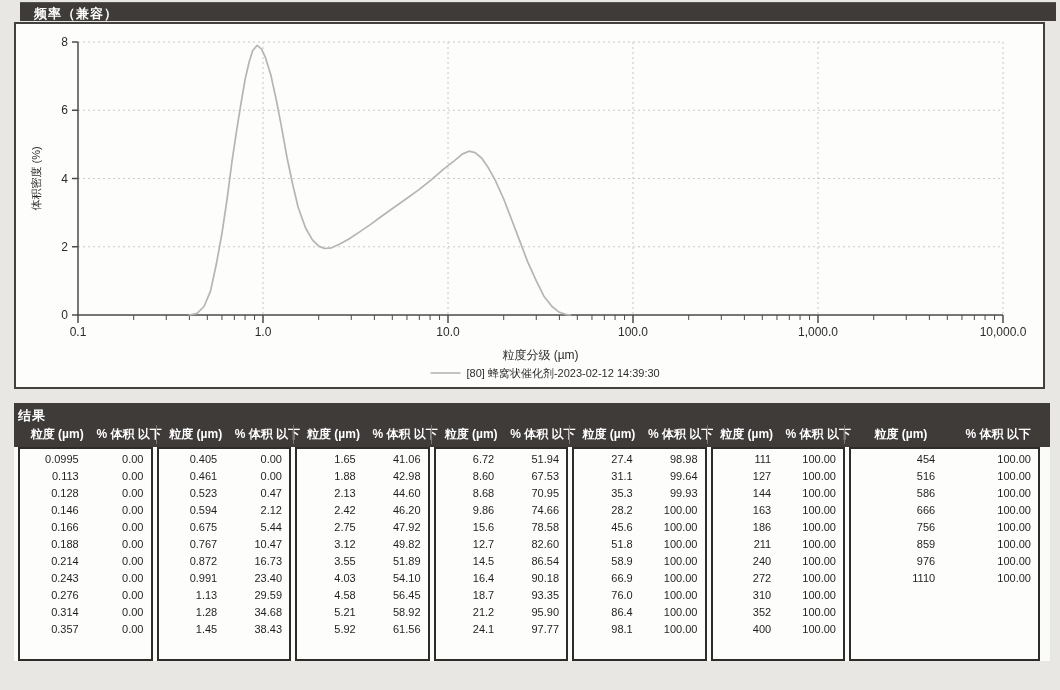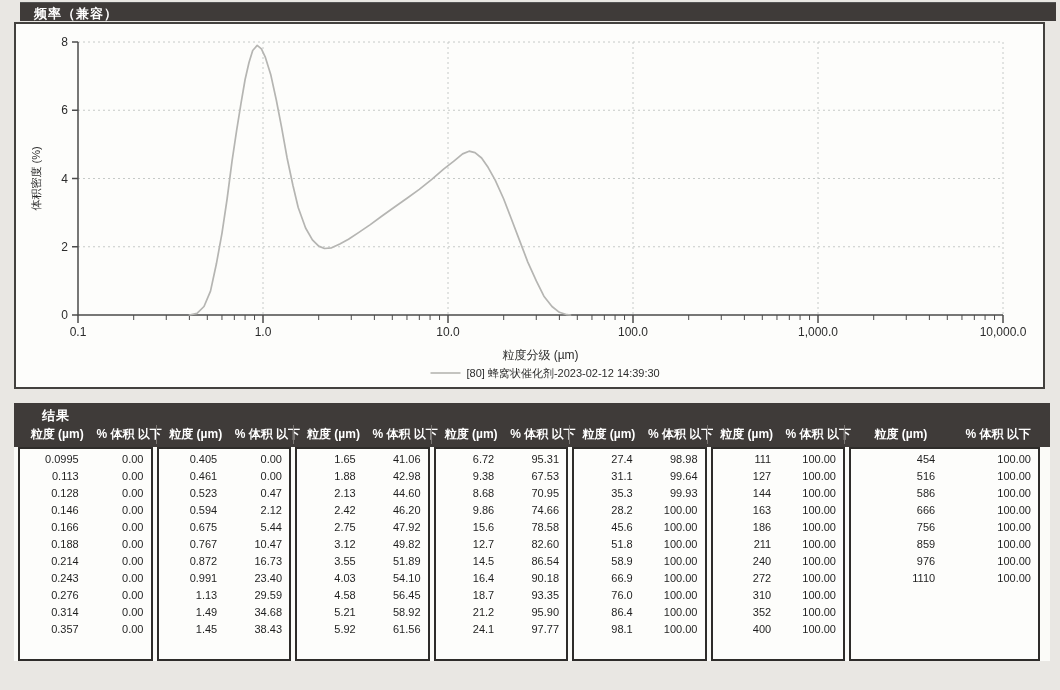--- a/index.html
+++ b/index.html
@@ -17,21 +17,21 @@
     position:absolute;left:20px;top:2px;width:1036px;height:19px;
     padding:2px 0 0 14px;border-top:1px solid #555;
   }
   .chart-box{
     position:absolute;left:14px;top:22px;width:1027px;height:363px;
     background:#fdfdfb;border:2px solid #43413e;
   }
   .chart-box svg{display:block;}
   .results-panel{position:absolute;left:14px;top:403px;width:1036px;}
   .results-header{background:#3f3b39;color:#fff;}
-  .results-title{font-size:13px;font-weight:bold;letter-spacing:1px;padding:4px 0 0 28px;height:18px;}
+  .results-title{font-size:13px;font-weight:bold;letter-spacing:1px;padding:4px 0 0 4px;height:18px;}
   .col-headers{
     display:grid;grid-template-columns:repeat(6,1fr) 1.42fr;gap:0;
     padding:0 10px 3px 4px;font-size:12px;font-weight:bold;height:19px;
   }
   .header-group{display:flex;align-items:center;}
   .header-group + .header-group{border-left:1px solid #7a7673;}
   .h-size{width:57%;text-align:center;white-space:nowrap;}
   .h-pct{width:43%;text-align:center;white-space:nowrap;}
   .table-area{
     display:grid;grid-template-columns:repeat(6,1fr) 1.42fr;gap:4px;
@@ -246,21 +246,21 @@
           </div>
           <div class="t-row">
             <span class="cell-size">0.991</span>
             <span class="cell-pct">23.40</span>
           </div>
           <div class="t-row">
             <span class="cell-size">1.13</span>
             <span class="cell-pct">29.59</span>
           </div>
           <div class="t-row">
-            <span class="cell-size">1.49</span>
+            <span class="cell-size">1.28</span>
             <span class="cell-pct">34.68</span>
           </div>
           <div class="t-row">
             <span class="cell-size">1.45</span>
             <span class="cell-pct">38.43</span>
           </div>
         </div>
         <div class="group-box">
           <div class="t-row">
             <span class="cell-size">1.65</span>
@@ -303,24 +303,24 @@
             <span class="cell-pct">58.92</span>
           </div>
           <div class="t-row">
             <span class="cell-size">5.92</span>
             <span class="cell-pct">61.56</span>
           </div>
         </div>
         <div class="group-box">
           <div class="t-row">
             <span class="cell-size">6.72</span>
-            <span class="cell-pct">95.31</span>
-          </div>
-          <div class="t-row">
-            <span class="cell-size">9.38</span>
+            <span class="cell-pct">51.94</span>
+          </div>
+          <div class="t-row">
+            <span class="cell-size">8.60</span>
             <span class="cell-pct">67.53</span>
           </div>
           <div class="t-row">
             <span class="cell-size">8.68</span>
             <span class="cell-pct">70.95</span>
           </div>
           <div class="t-row">
             <span class="cell-size">9.86</span>
             <span class="cell-pct">74.66</span>
           </div>

